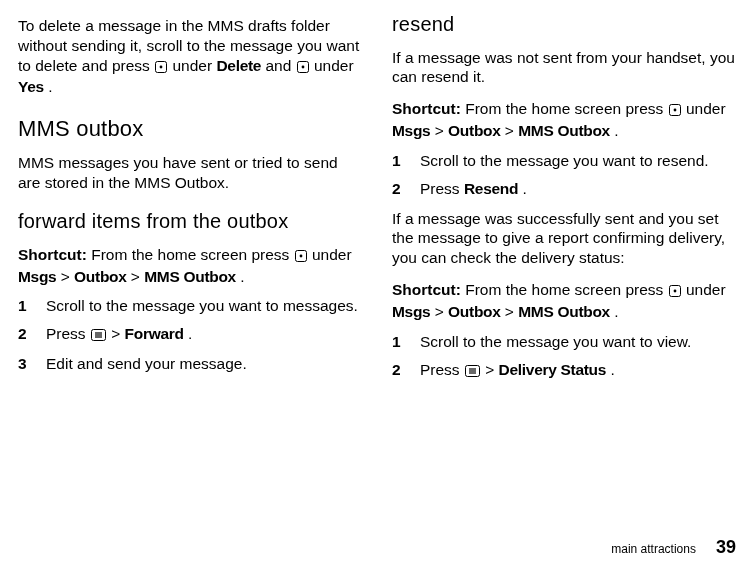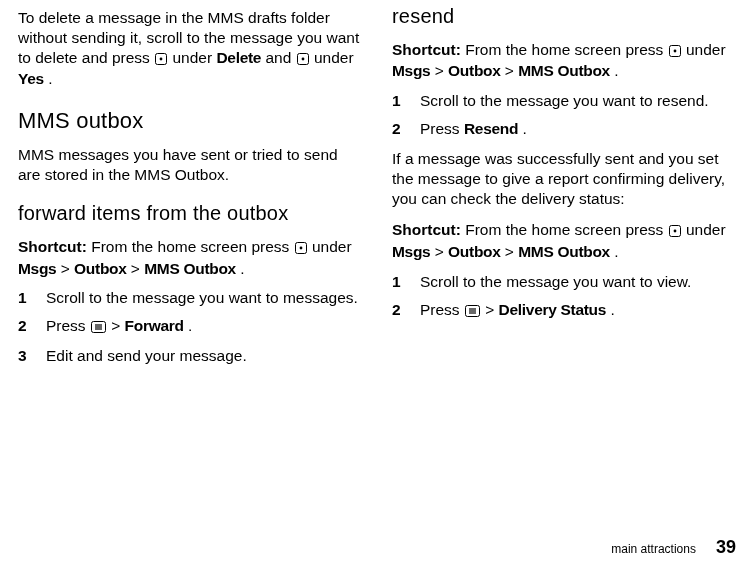--- a/index.html
+++ b/index.html
@@ -9,21 +9,21 @@
     width: 756px;
     height: 564px;
     background: #fff;
     font-family: Arial, Helvetica, sans-serif;
     color: #000;
   }
   .page {
     display: flex;
     width: 756px;
     height: 564px;
-    padding: 4px 18px 6px 18px;
+    padding: 12px 18px 6px 18px;
     flex-direction: column;
   }
   .cols {
     display: flex;
     flex: 1;
     gap: 28px;
   }
   .col {
     flex: 1;
     display: flex;
@@ -140,20 +140,21 @@
       </div>
 
       <div class="step">
         <div class="num">3</div>
         <div class="txt">Edit and send your message.</div>
       </div>
     </div>
 
     <div class="col">
       <h3 style="margin-top:0">resend</h3>
+      <p>If a message was not sent from your handset, you can resend it.</p>
 
       <p>
         <span class="b">Shortcut:</span>
         <span> From the home screen press </span>
         <span class="icon"><svg width="12" height="12" viewBox="0 0 12 12">
               <rect x="0.5" y="0.5" width="11" height="11" rx="2" fill="none" stroke="#000" stroke-width="1"></rect>
               <circle cx="6" cy="6" r="1.4" fill="#000"></circle>
             </svg></span>
         <span> under </span>
         <span class="b cond">Msgs</span>

